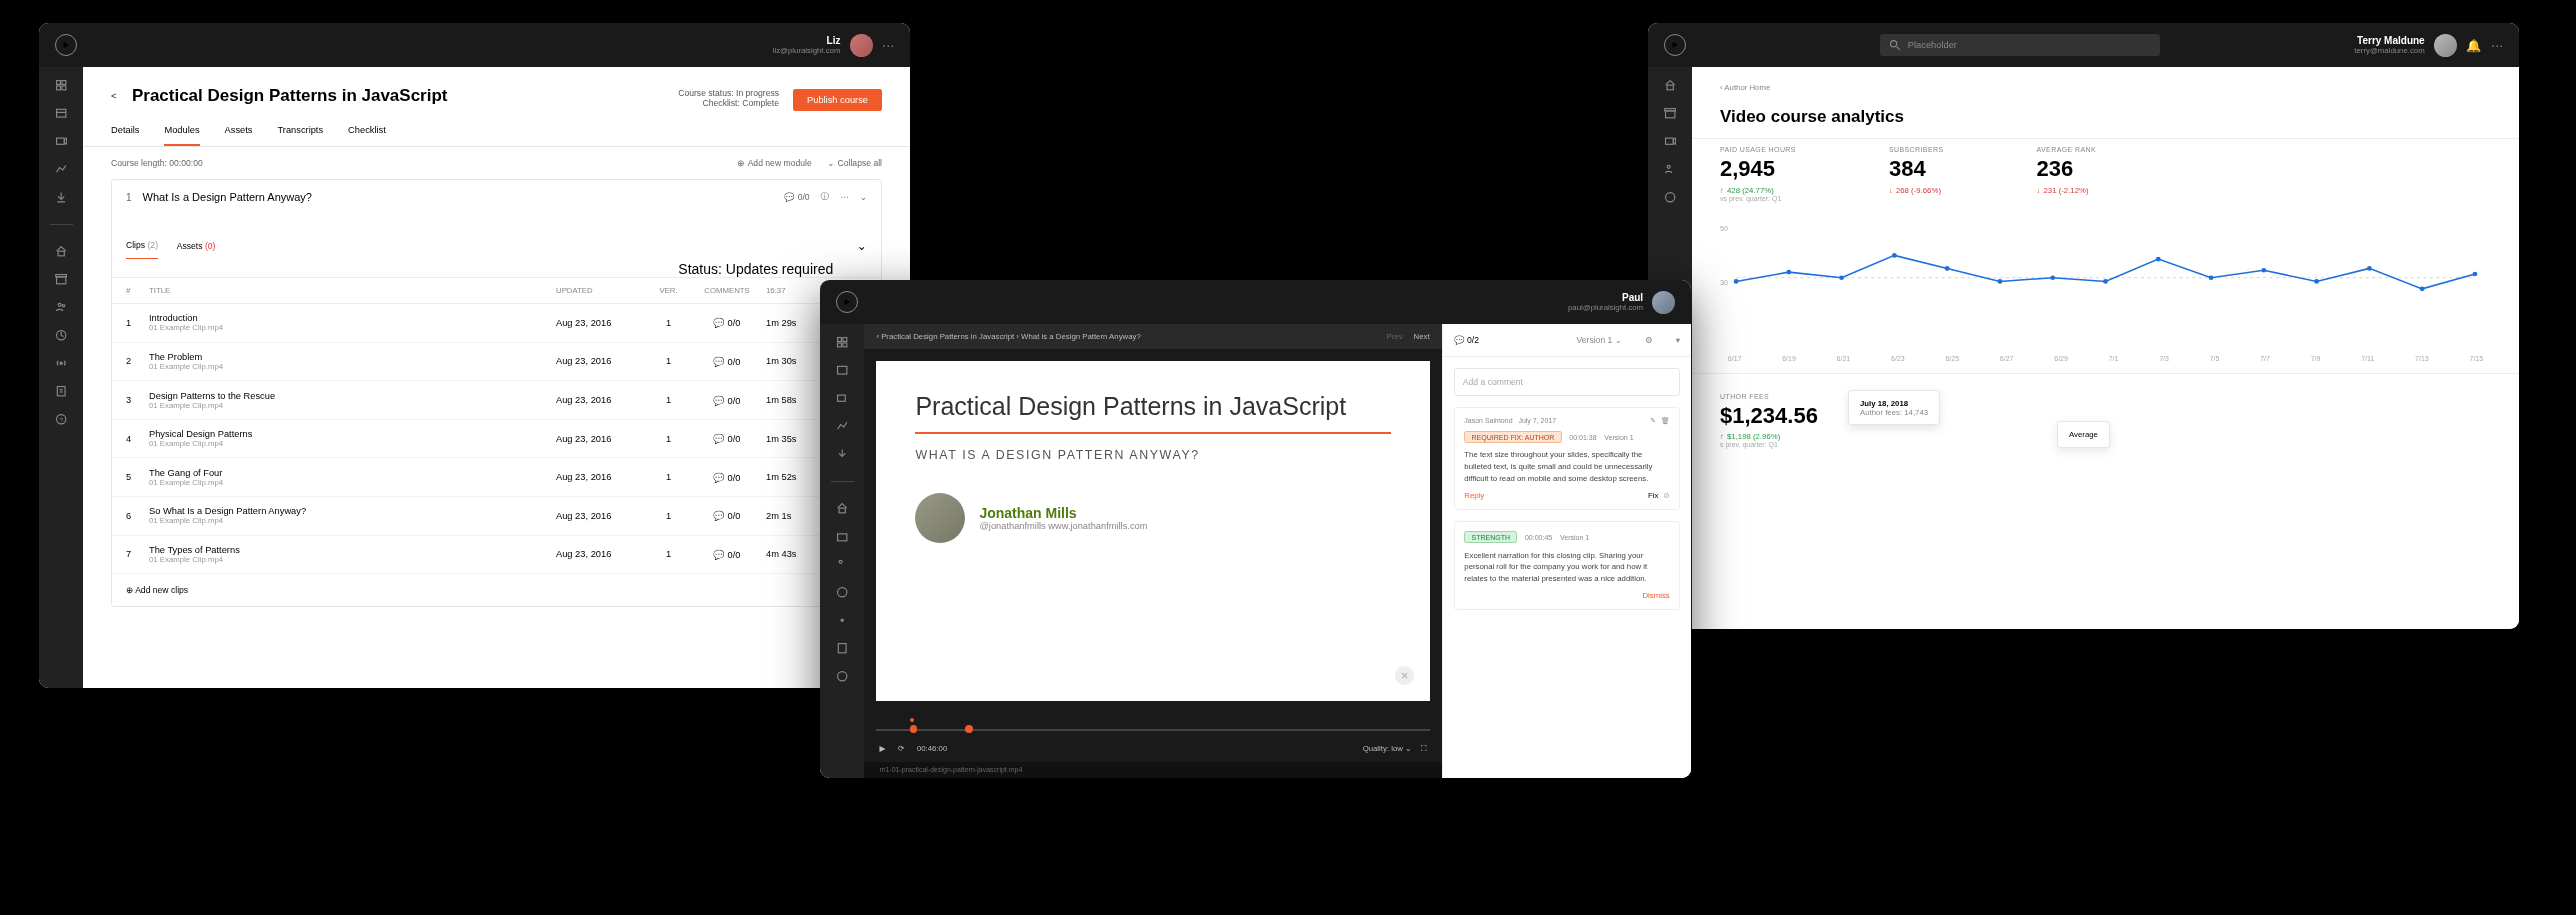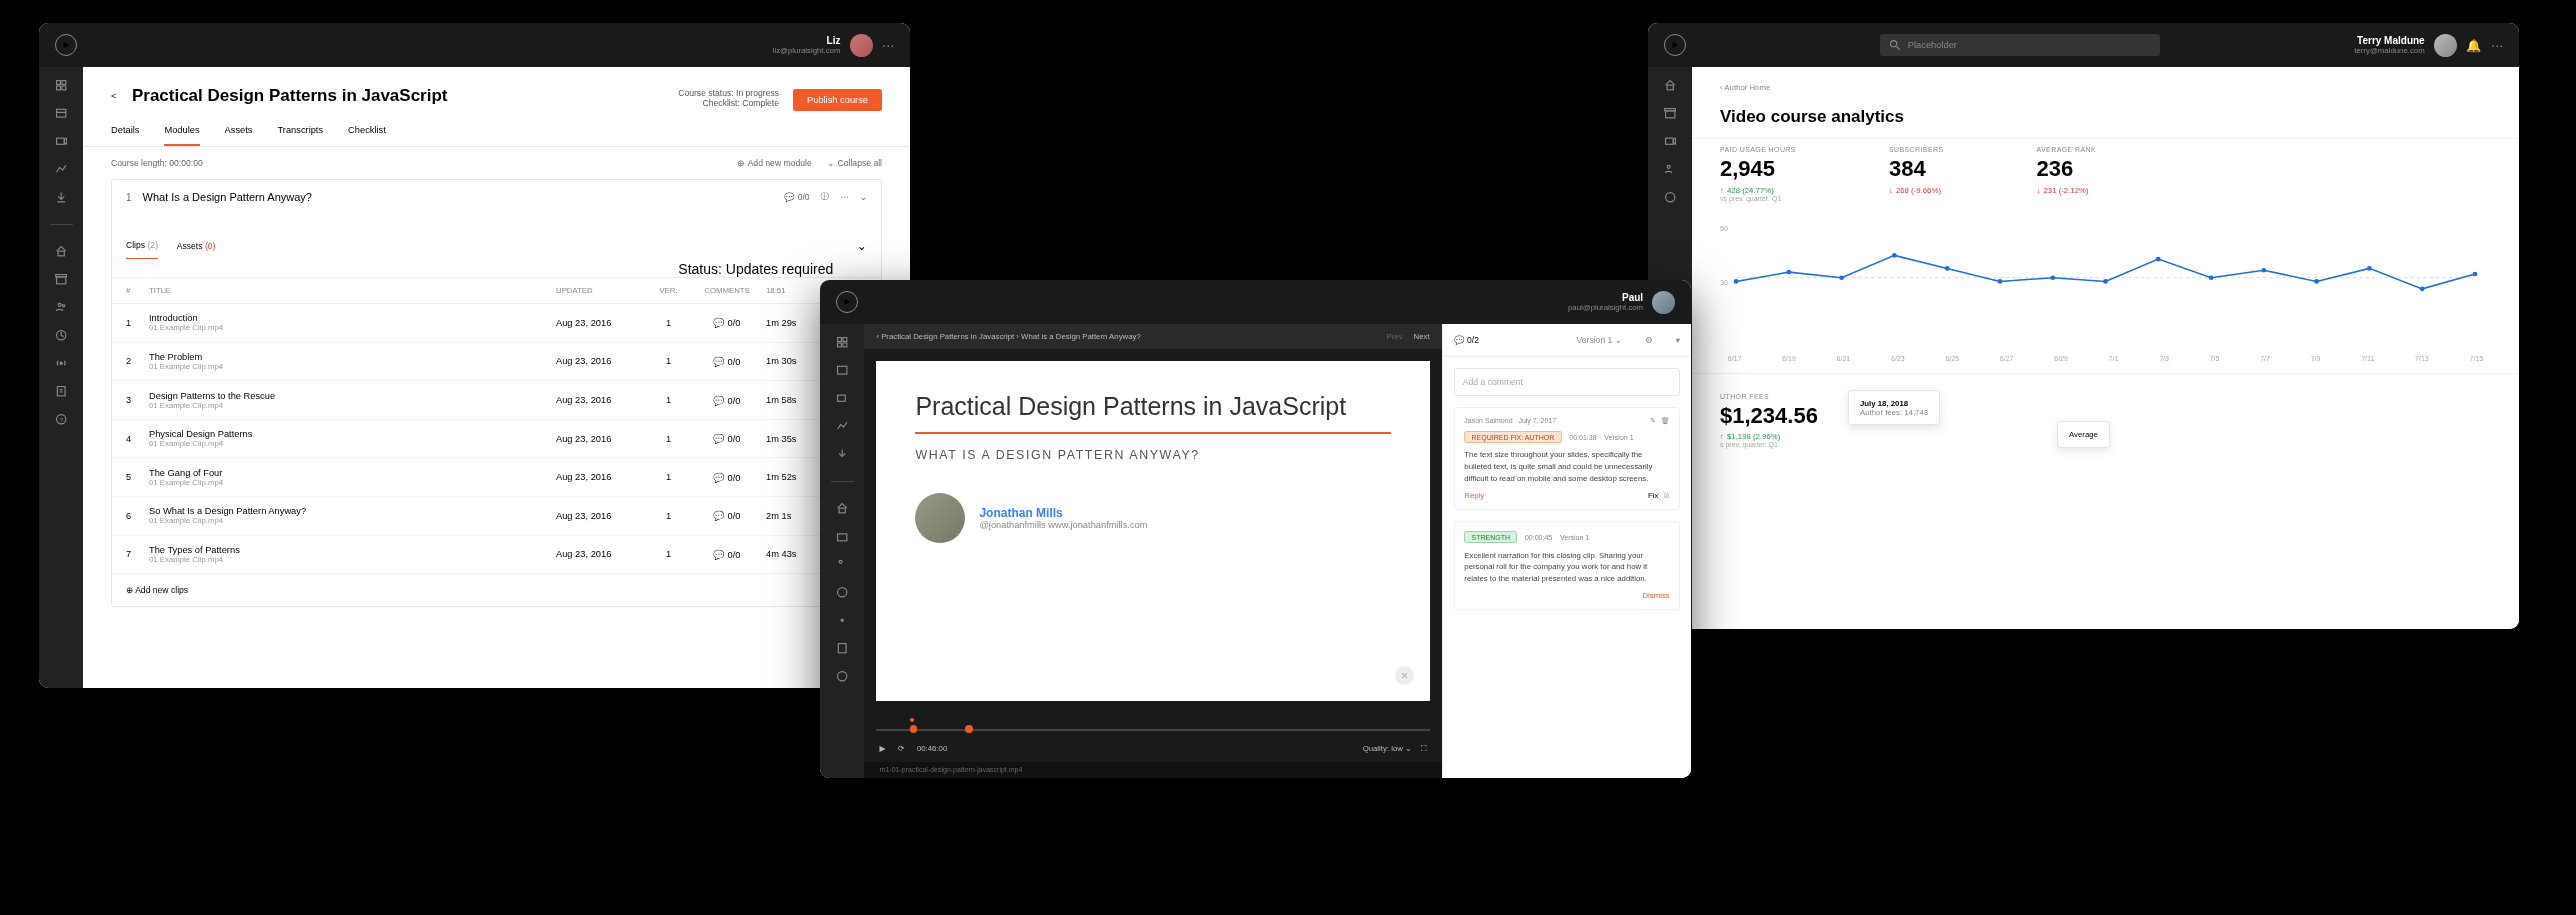--- a/index.html
+++ b/index.html
@@ -72,21 +72,21 @@
 .w2 .main-layout { height: calc(100% - 44px); }
 .w2 .content { display: flex; background: #fff; overflow: visible; }
 .player-pane { flex: 1; background: #1a1a1a; display: flex; flex-direction: column; }
 .breadcrumb-bar { background: #2a2a2a; padding: 7.8px 12.4px; display: flex; justify-content: space-between; font-size: 7.8px; color: #bbb; }
 .breadcrumb-nav { display: flex; gap: 11px; }
 .slide { flex: 1; background: #fff; margin: 12.4px; padding: 31px 39px; position: relative; }
 .slide-title { font-size: 25px; font-weight: 300; color: #333; border-bottom: 2.3px solid #F15B2A; padding-bottom: 11px; }
 .slide-sub { font-size: 12.4px; letter-spacing: 1.6px; color: #555; margin-top: 14px; }
 .author-row { display: flex; align-items: center; gap: 14px; margin-top: 31px; }
 .author-avatar { width: 50px; height: 50px; border-radius: 50%; background: linear-gradient(135deg,#998,#776); }
-.author-name { color: #3b82f6; font-size: 12px; font-weight: 600; }
+.author-name { color: #4d7c0f; font-size: 14px; font-weight: 600; }
 .author-handle { color: #888; font-size: 9.3px; }
 .timeline { height: 23px; background: #1a1a1a; margin: 0 12.4px; position: relative; }
 .timeline-bar { height: 2.3px; background: #444; position: absolute; top: 15.6px; left: 0; right: 0; }
 .tl-marker { position: absolute; width: 7.8px; height: 7.8px; background: #F15B2A; border-radius: 50%; top: 12.4px; }
 .player-controls { background: #1a1a1a; display: flex; align-items: center; padding: 7.8px 15.6px; gap: 12.4px; font-size: 7.8px; color: #bbb; }
 .pc-right { margin-left: auto; display: flex; gap: 9.3px; align-items: center; }
 .filename-bar { background: #111; padding: 4.7px 15.6px; font-size: 7px; color: #666; }
 
 .comments-pane { width: 249px; background: #fff; border-left: 0.8px solid #eee; display: flex; flex-direction: column; font-size: 8.6px; }
 .comments-head { padding: 11px; display: flex; justify-content: space-between; align-items: center; border-bottom: 0.8px solid #eee; }
@@ -246,21 +246,21 @@
           <span class="subtab"><span>Assets</span> <span class="count-red">(0)</span></span>
           <span class="status-text">Status: Updates required</span>
           <span style="margin-left:4.7px">⌄</span>
         </div>
         <div class="clip-table-head">
           <div class="col-num">#</div>
           <div class="col-title">TITLE</div>
           <div class="col-updated">UPDATED</div>
           <div class="col-ver">VER.</div>
           <div class="col-comm">COMMENTS</div>
-          <div class="col-len">18:51</div>
+          <div class="col-len">16:37</div>
           <div class="col-enc">ENCO...</div>
         </div>
         <div id="clips-body">
             <div class="clip-row">
     <div class="col-num">1</div>
     <div class="col-title">
                 <span>Introduction</span>
                 <span class="sub">01 Example Clip.mp4</span>
               </div>
     <div class="col-updated">Aug 23, 2016</div>

